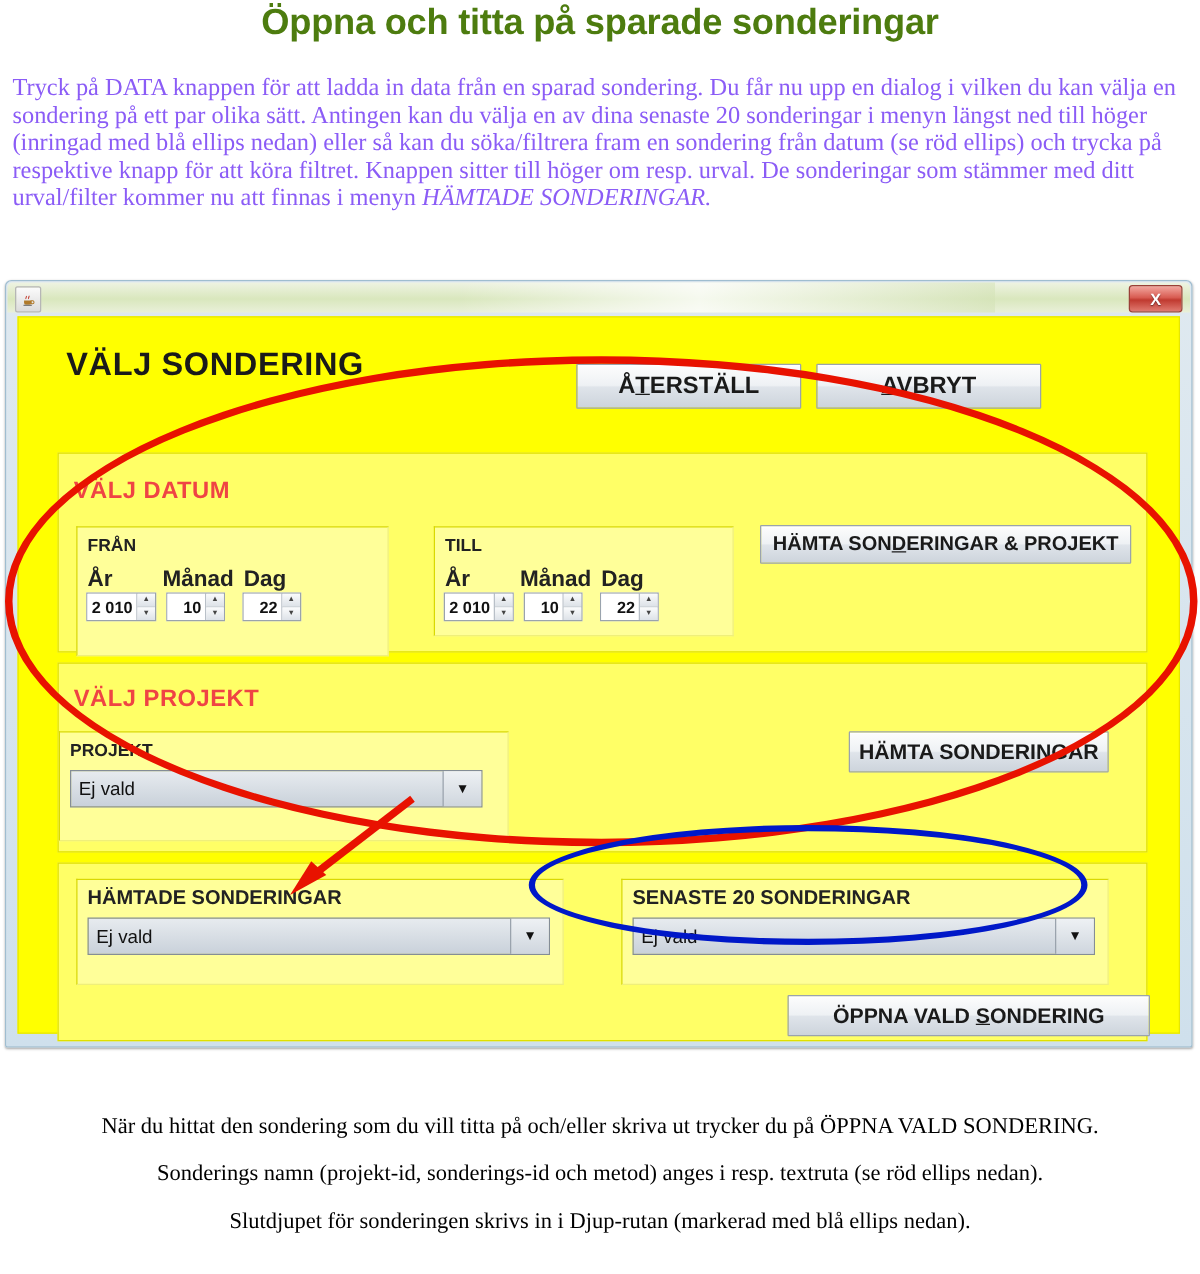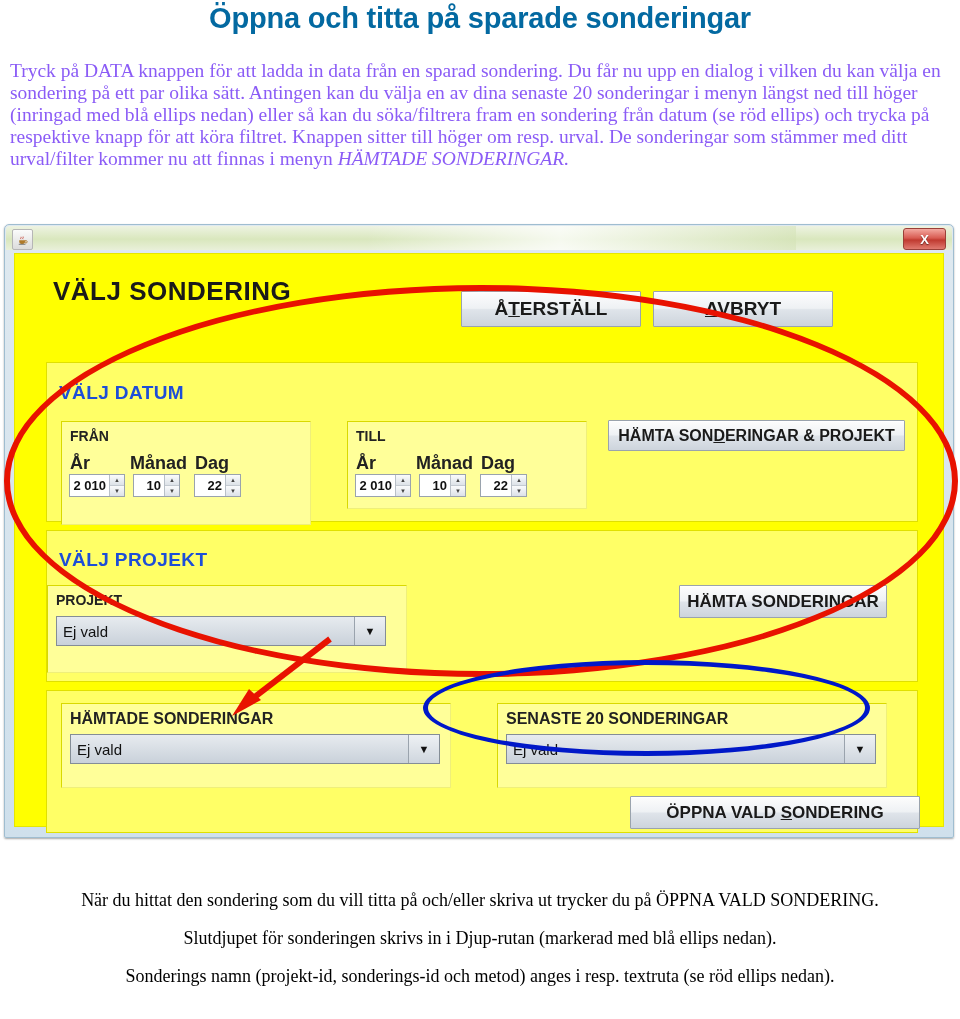--- a/index.html
+++ b/index.html
@@ -7,21 +7,21 @@
     width:960px;height:1019px;background:#ffffff;
     font-family:"Liberation Serif", serif;
     overflow:hidden;position:relative;
   }
   .page{position:relative;width:960px;height:1019px;}
 
   
   .doc-title{
     position:absolute;left:0;top:2px;width:960px;text-align:center;
     font-family:"Liberation Sans", sans-serif;
-    font-weight:bold;font-size:29px;color:#0369a1;letter-spacing:-0.2px;
+    font-weight:bold;font-size:29px;color:#4d7c0f;letter-spacing:-0.2px;
   }
   .intro{
     position:absolute;left:10px;top:60px;width:940px;
     font-size:19.5px;line-height:22px;color:#8b5cf6;text-align:left;
   }
   .intro i{font-style:italic;}
   .outro{
     position:absolute;left:10px;top:888px;width:940px;
     font-size:18px;line-height:25px;color:#000;text-align:center;
   }
@@ -86,21 +86,21 @@
   }
   .panel-light{
     position:absolute;
     background:#ffff99;box-sizing:border-box;
     border-top:1px solid #d9d900;border-left:1px solid #d9d900;
     border-right:1px solid #efef7a;border-bottom:1px solid #efef7a;
   }
   .sec-title{
     position:absolute;
     font-family:"Liberation Sans",sans-serif;font-weight:bold;font-size:19px;
-    color:#1d4ed8;letter-spacing:.4px;
+    color:#ef4444;letter-spacing:.4px;
   }
   .sub-label{
     position:absolute;
     font-family:"Liberation Sans",sans-serif;font-weight:bold;font-size:14px;color:#222;
   }
   .field-label{
     position:absolute;
     font-family:"Liberation Sans",sans-serif;font-weight:bold;font-size:18px;color:#222;
   }
   
@@ -297,17 +297,17 @@
   <div class="ellipse red-ellipse" style="left:4px;top:285px;width:942px;height:380px;"></div>
   <div class="ellipse blue-ellipse" style="left:423px;top:660px;width:437px;height:86px;"></div>
 
   <svg class="anno" viewBox="0 0 960 1019">
     <line x1="330" y1="639" x2="243" y2="706" stroke="#e81200" stroke-width="6"></line>
     <polygon points="232,716 261,700 249,689" fill="#e81200"></polygon>
   </svg>
 
   <div class="outro">
     <p>När du hittat den sondering som du vill titta på och/eller skriva ut trycker du på ÖPPNA VALD SONDERING.</p>
+    <p>Sonderings namn (projekt-id, sonderings-id och metod) anges i resp. textruta (se röd ellips nedan).</p>
     <p>Slutdjupet för sonderingen skrivs in i Djup-rutan (markerad med blå ellips nedan).</p>
-    <p>Sonderings namn (projekt-id, sonderings-id och metod) anges i resp. textruta (se röd ellips nedan).</p>
   </div>
 
 </div>
 
 </body></html>

